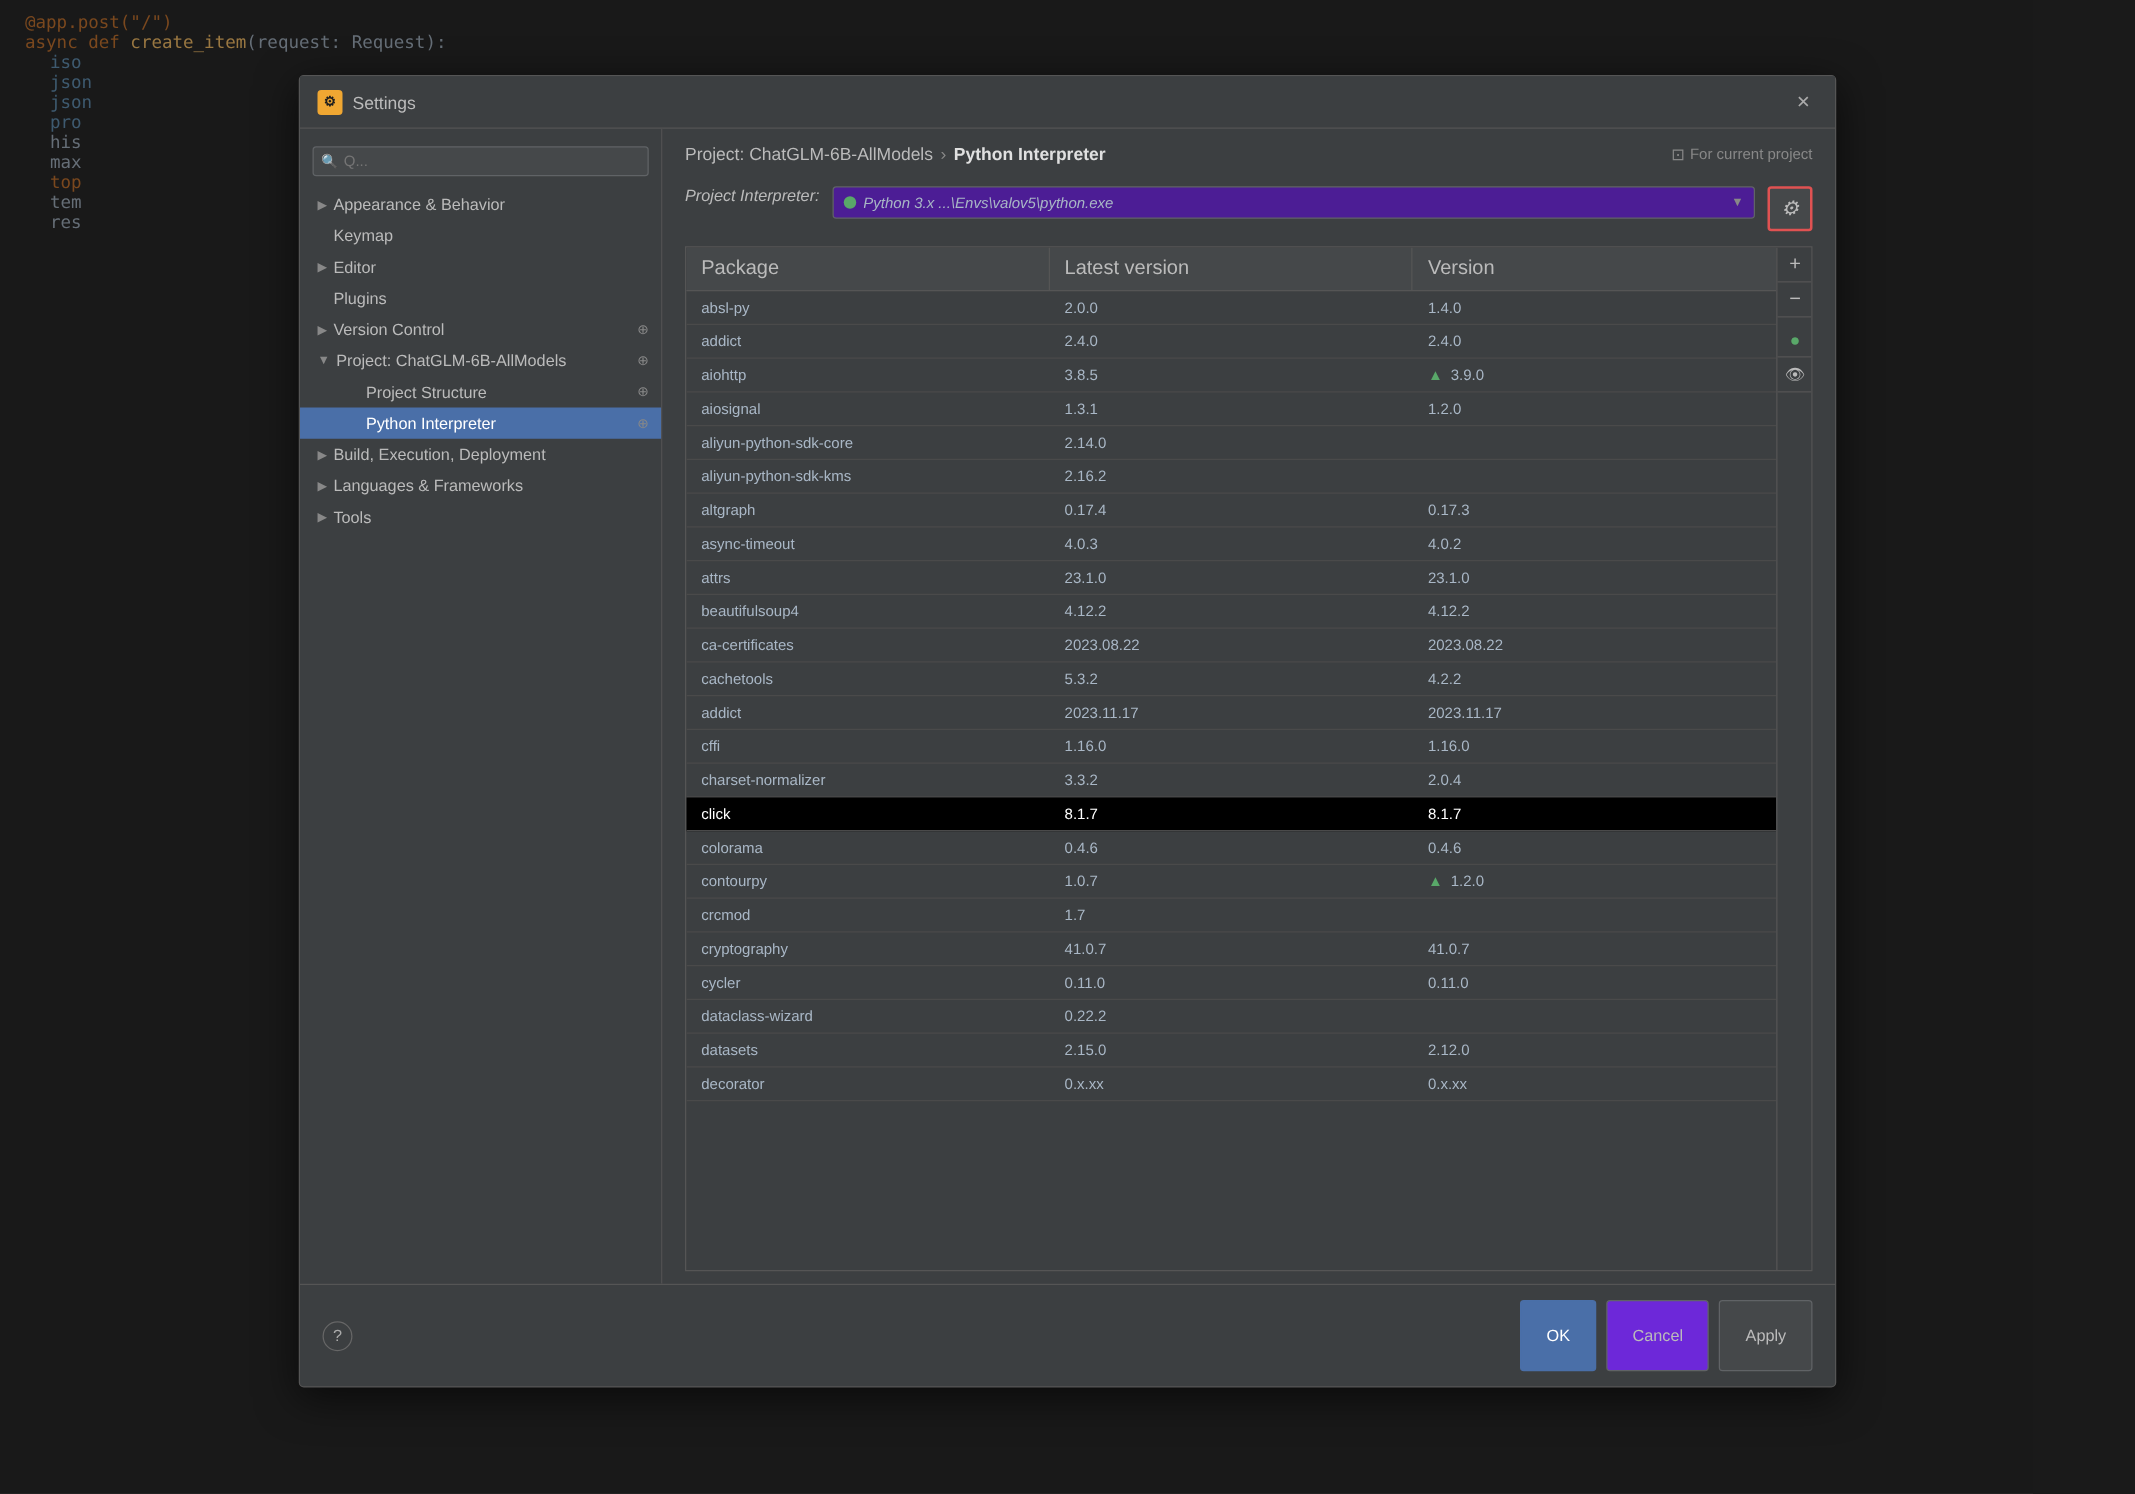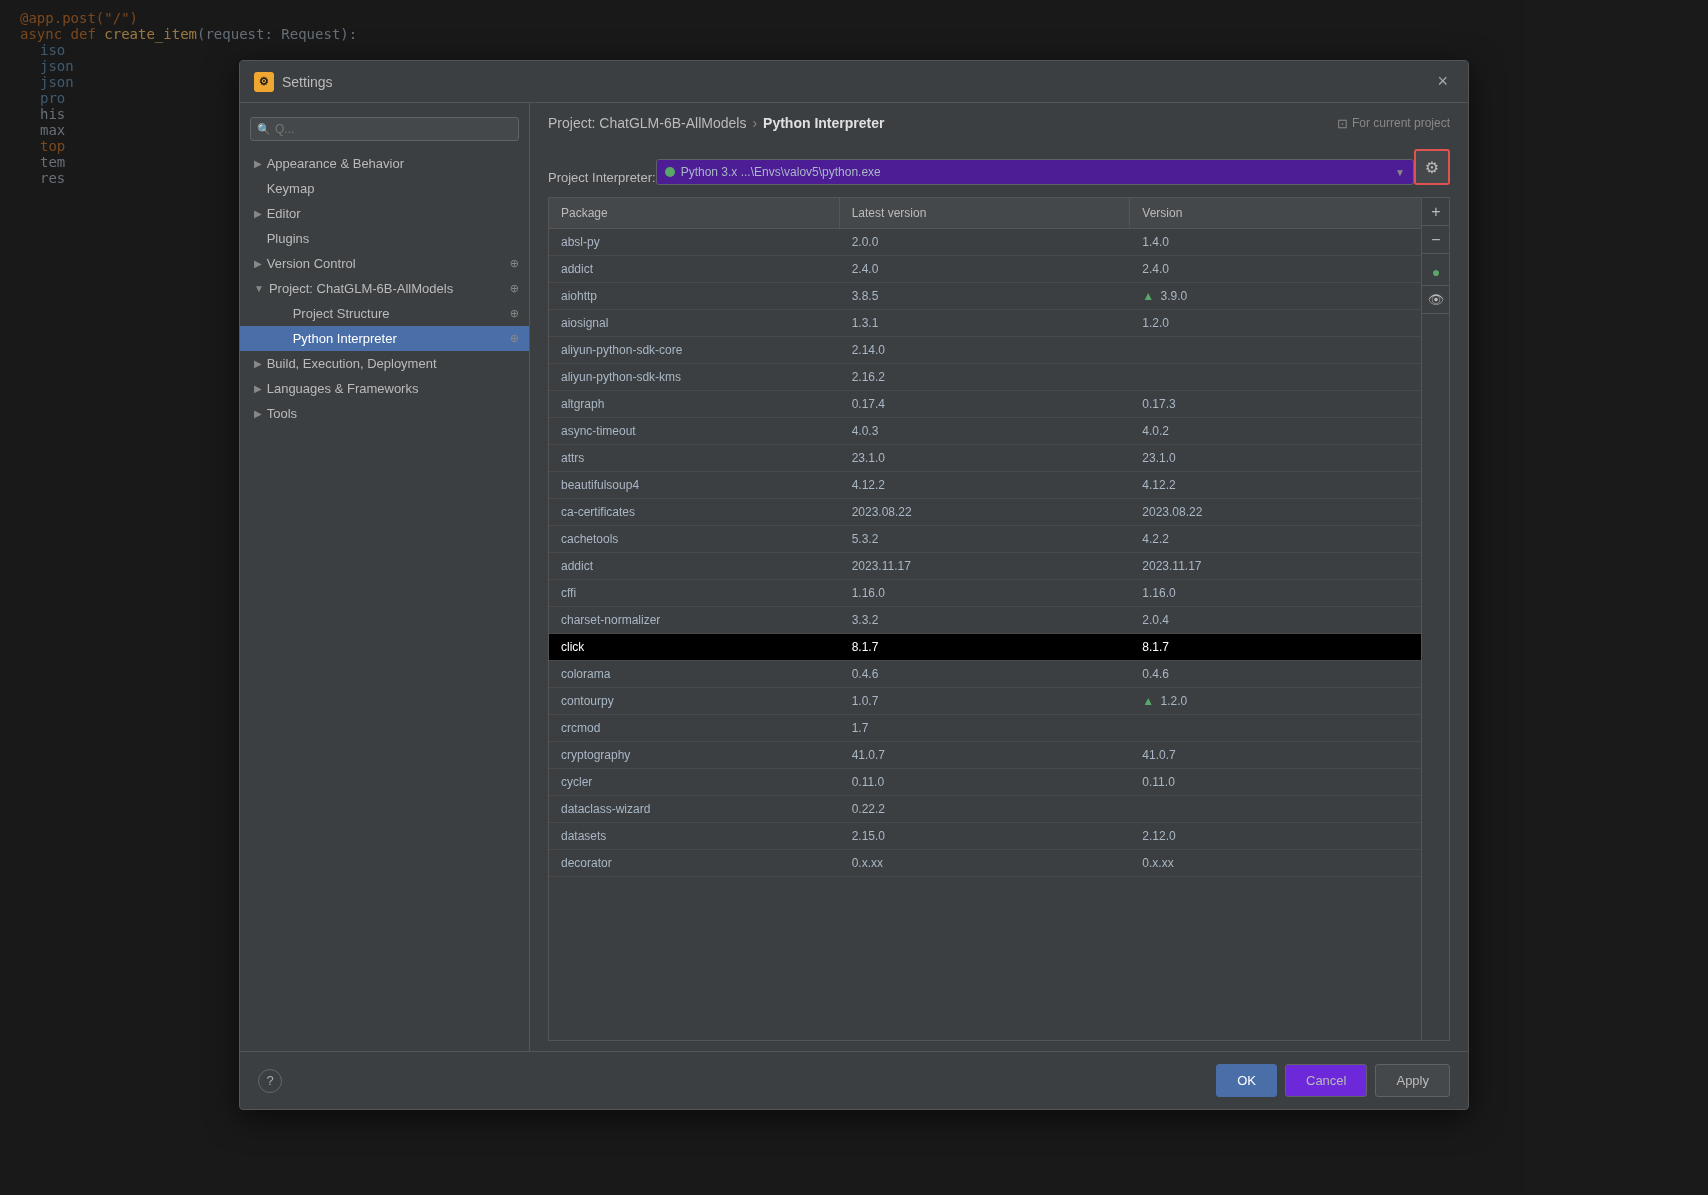--- a/index.html
+++ b/index.html
@@ -168,23 +168,25 @@
       margin-left: auto;
       font-size: 12px;
       color: #888;
       display: flex; align-items: center; gap: 4px;
     }
     .breadcrumb .tag-icon { font-size: 13px; }
 
     
     .interpreter-row {
       display: flex;
-      align-items: flex-end;
+      align-items: flex-start;
       padding: 6px 18px 12px 18px;
       flex-shrink: 0;
+      gap: 10px;
+      font-style: italic;
     }
     .interpreter-label {
       font-size: 13px;
       color: #bbbbbb;
       white-space: nowrap;
     }
     .interpreter-select {
       flex: 1;
       background: #4c1d95;
       border: 1px solid #606366;
@@ -225,21 +227,21 @@
 
     .table-header {
       display: grid;
       grid-template-columns: 1fr 1fr 1fr;
       background: #45484a;
       border-bottom: 1px solid #555;
       flex-shrink: 0;
     }
     .table-header-cell {
       padding: 8px 12px;
-      font-size: 12px;
+      font-size: 16px;
       color: #bbbbbb;
       border-right: 1px solid #555;
     }
     .table-header-cell:last-child { border-right: none; }
 
     .table-body {
       flex: 1;
       overflow-y: auto;
     }
 
@@ -324,21 +326,21 @@
       margin-right: auto;
       width: 24px; height: 24px;
       border: 1px solid #666;
       border-radius: 50%;
       display: flex; align-items: center; justify-content: center;
       color: #aaa;
       font-size: 13px;
       cursor: pointer;
     }
     .btn {
-      padding: 8px 20px;
+      padding: 20px 20px;
       border-radius: 3px;
       font-size: 13px;
       cursor: pointer;
       border: 1px solid transparent;
     }
     .btn-ok {
       background: #4a6fa8;
       color: #fff;
       border-color: #4a6fa8;
     }

